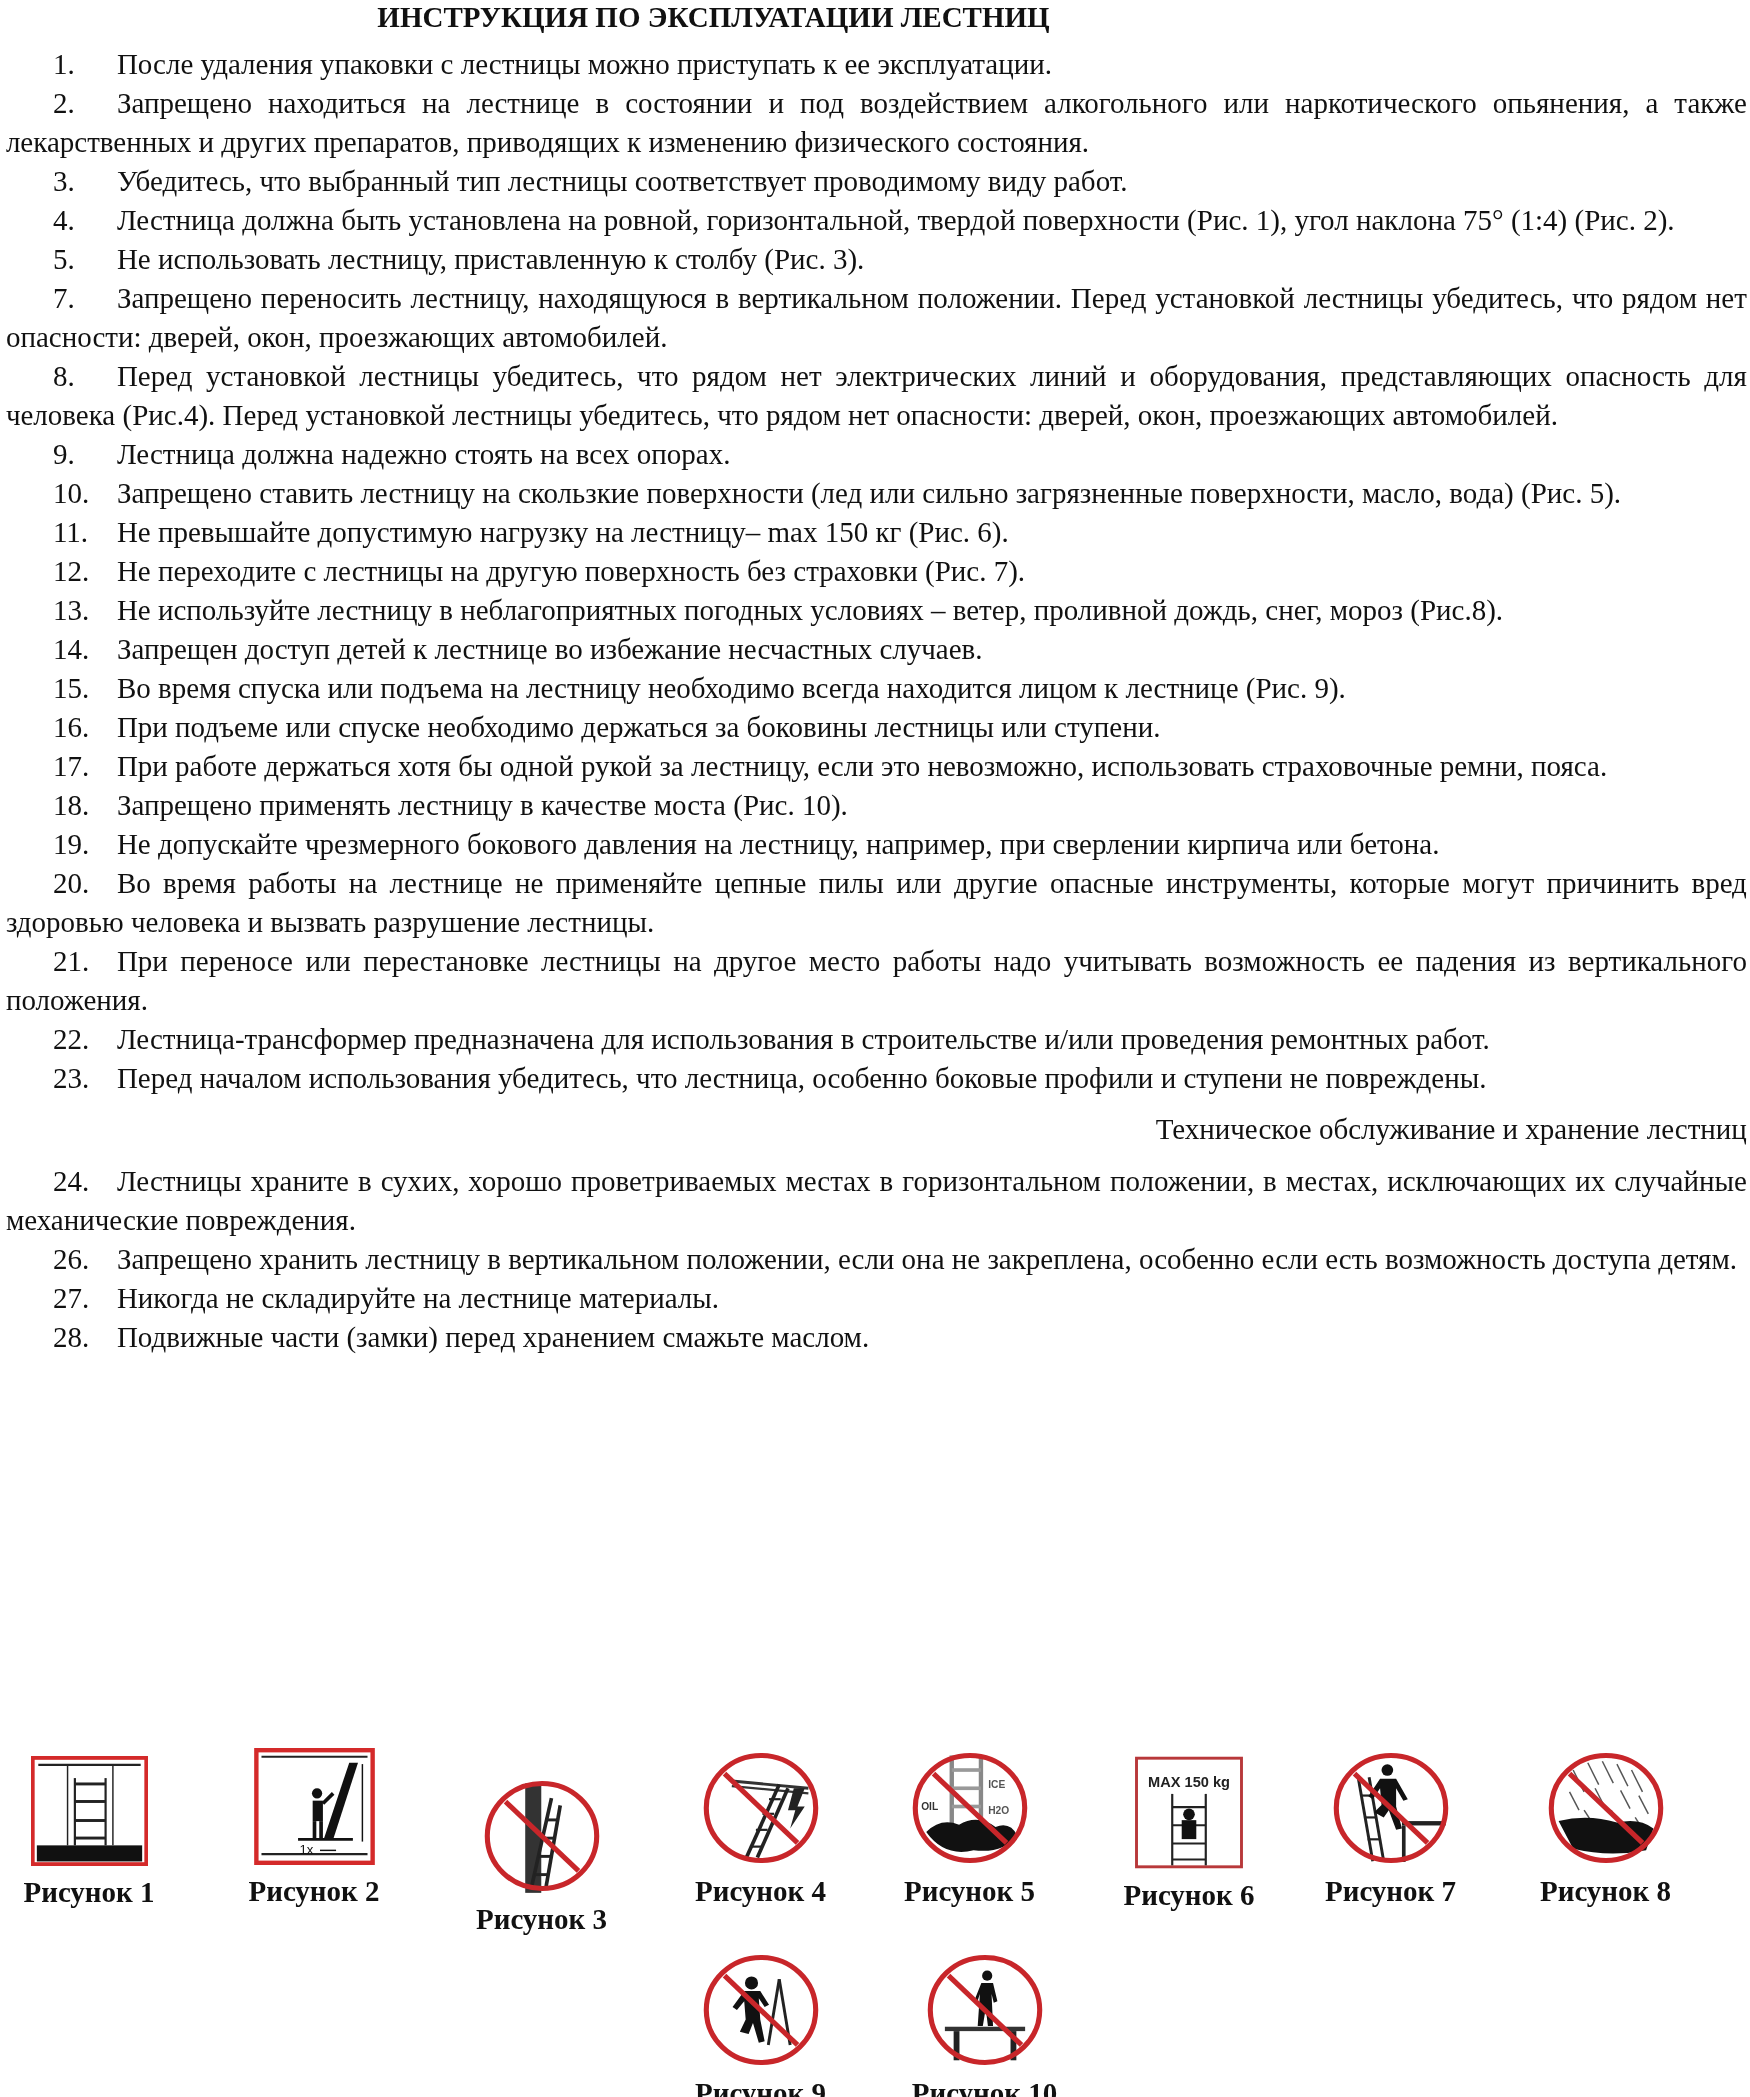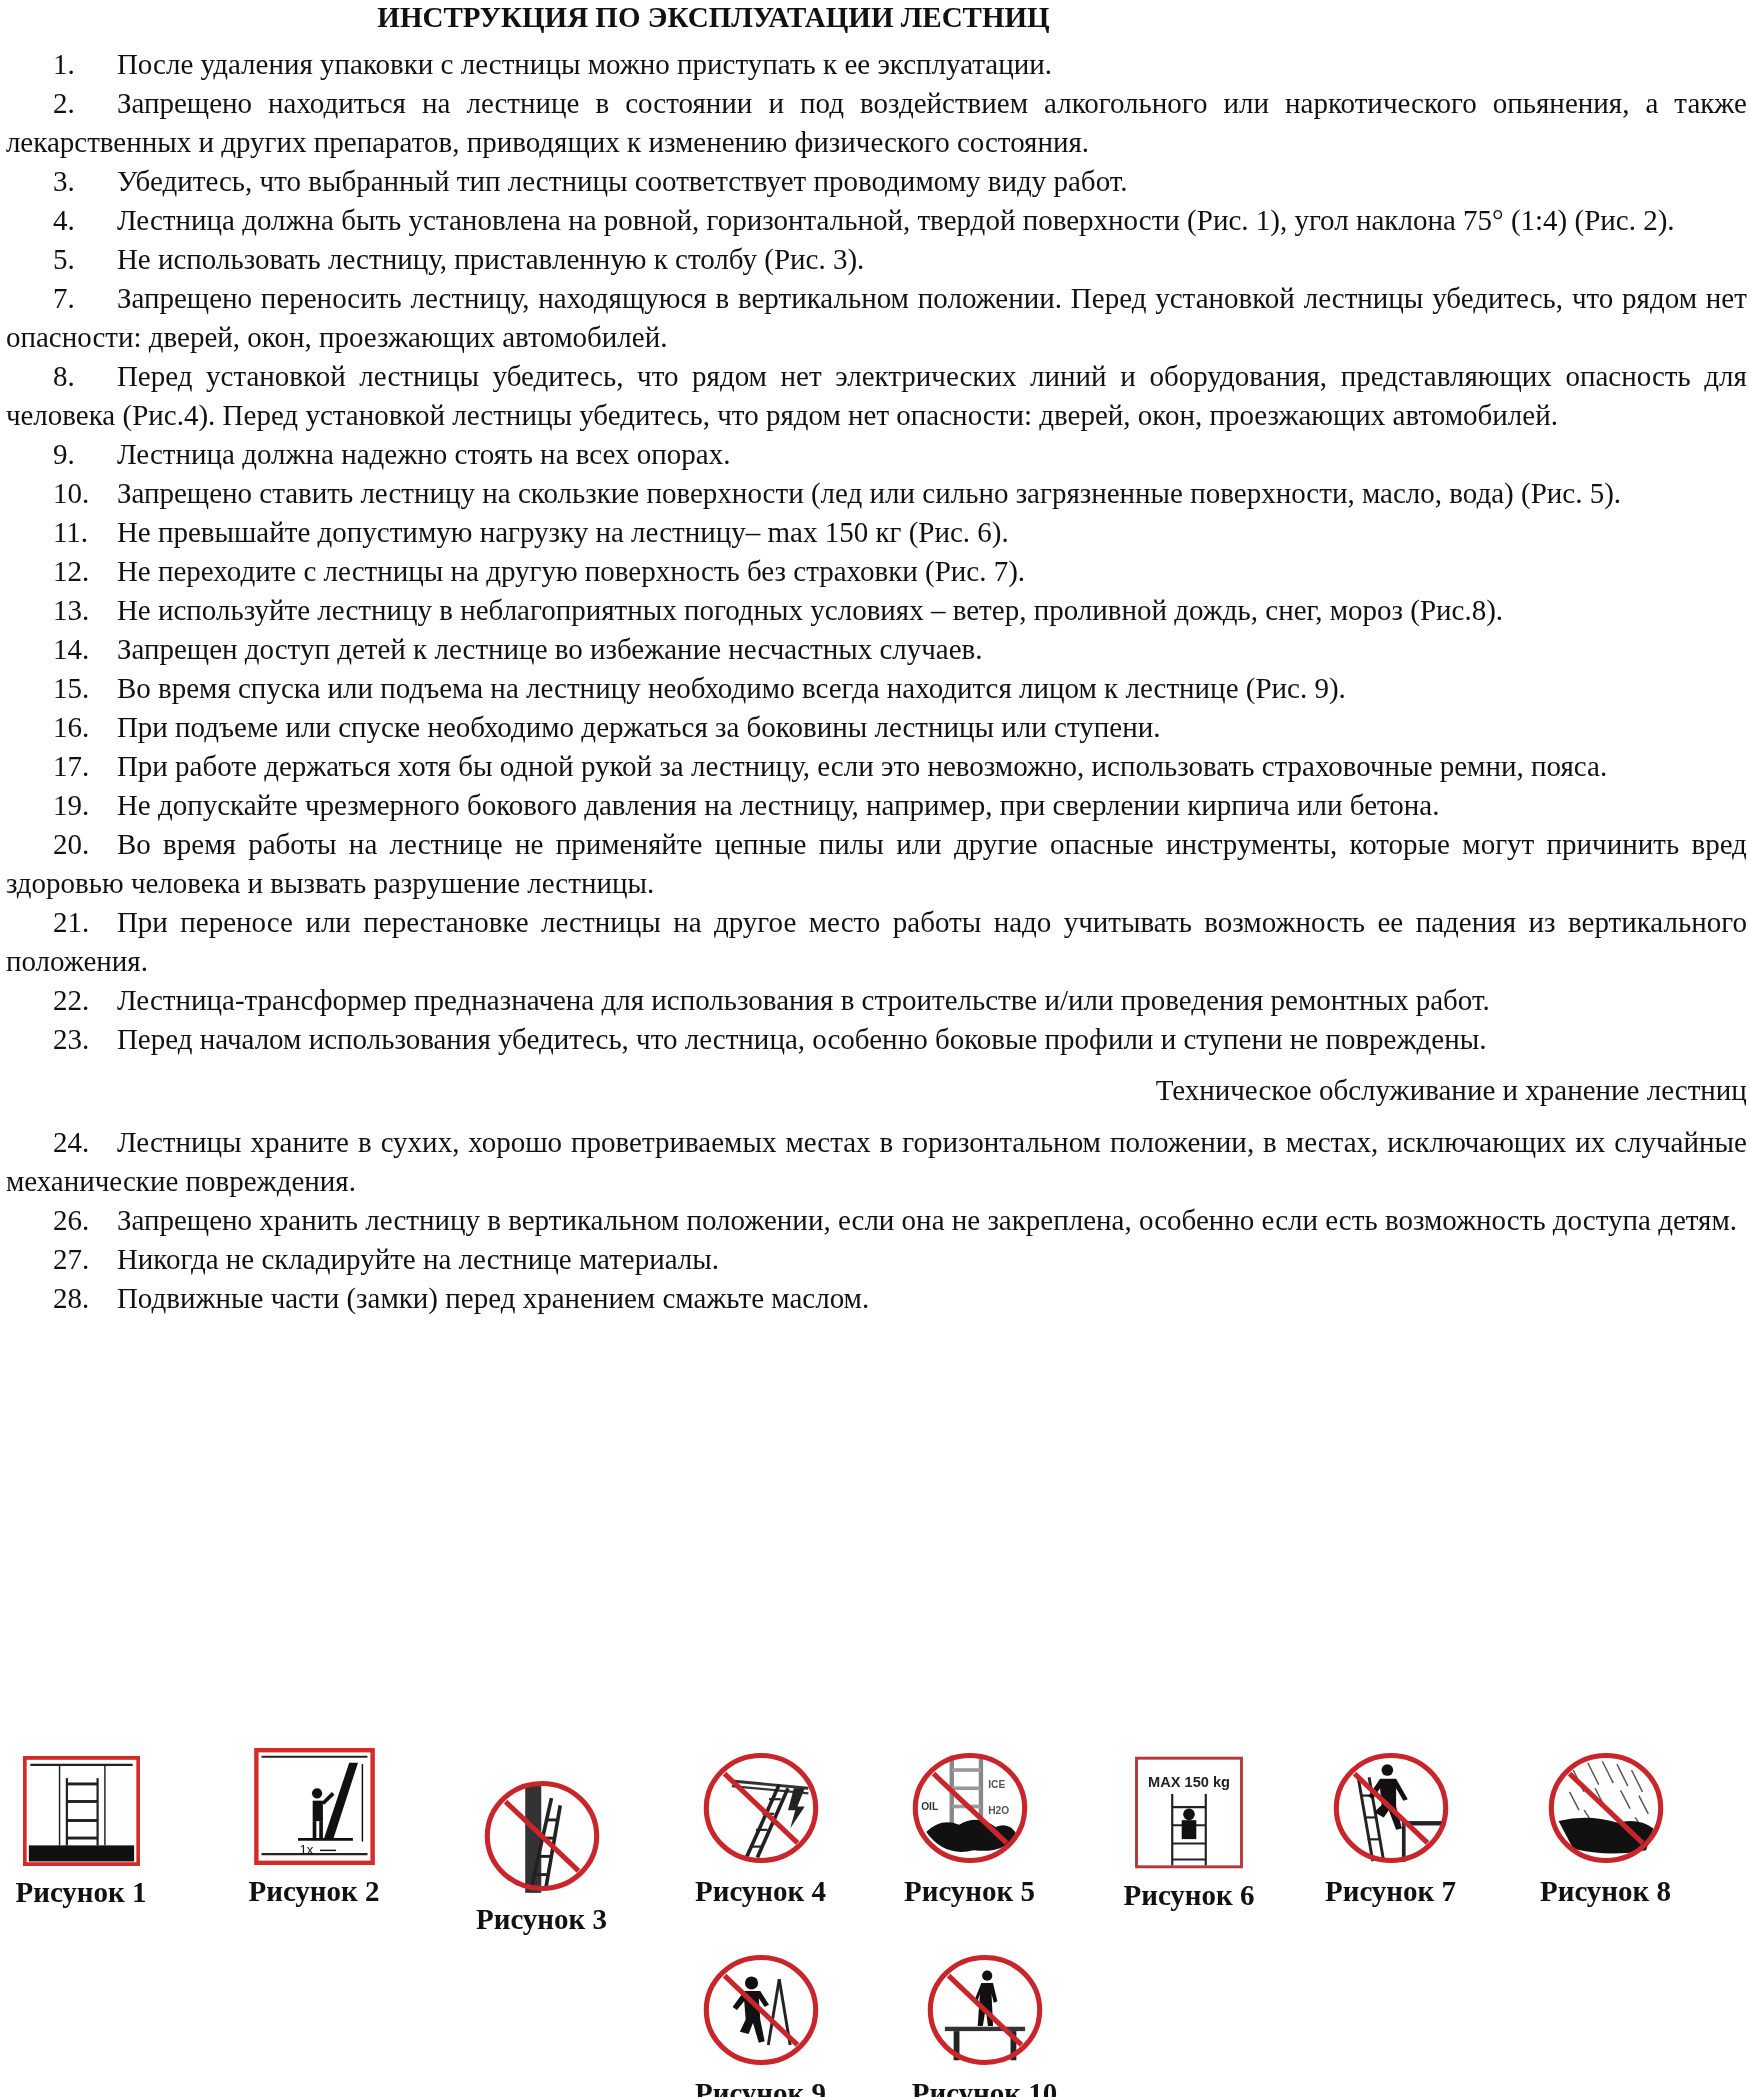--- a/index.html
+++ b/index.html
@@ -51,37 +51,38 @@
     <p class="item"><span class="num">8.</span><span>Перед установкой лестницы убедитесь, что рядом нет электрических линий и оборудования, представляющих опасность для человека (Рис.4). Перед установкой лестницы убедитесь, что рядом нет опасности: дверей, окон, проезжающих автомобилей.</span></p>
     <p class="item"><span class="num">9.</span><span>Лестница должна надежно стоять на всех опорах.</span></p>
     <p class="item"><span class="num">10.</span><span>Запрещено ставить лестницу на скользкие поверхности (лед или сильно загрязненные поверхности, масло, вода) (Рис. 5).</span></p>
     <p class="item"><span class="num">11.</span><span>Не превышайте допустимую нагрузку на лестницу– max 150 кг (Рис. 6).</span></p>
     <p class="item"><span class="num">12.</span><span>Не переходите с лестницы на другую поверхность без страховки (Рис. 7).</span></p>
     <p class="item"><span class="num">13.</span><span>Не используйте лестницу в неблагоприятных погодных условиях – ветер, проливной дождь, снег, мороз (Рис.8).</span></p>
     <p class="item"><span class="num">14.</span><span>Запрещен доступ детей к лестнице во избежание несчастных случаев.</span></p>
     <p class="item"><span class="num">15.</span><span>Во время спуска или подъема на лестницу необходимо всегда находится лицом к лестнице (Рис. 9).</span></p>
     <p class="item"><span class="num">16.</span><span>При подъеме или спуске необходимо держаться за боковины лестницы или ступени.</span></p>
     <p class="item"><span class="num">17.</span><span>При работе держаться хотя бы одной рукой за лестницу, если это невозможно, использовать страховочные ремни, пояса.</span></p>
+    <p class="item"><span class="num">18.</span><span>Запрещено применять лестницу в качестве моста (Рис. 10).</span></p>
     <p class="item"><span class="num">19.</span><span>Не допускайте чрезмерного бокового давления на лестницу, например, при сверлении кирпича или бетона.</span></p>
     <p class="item"><span class="num">20.</span><span>Во время работы на лестнице не применяйте цепные пилы или другие опасные инструменты, которые могут причинить вред здоровью человека и вызвать разрушение лестницы.</span></p>
     <p class="item"><span class="num">21.</span><span>При переносе или перестановке лестницы на другое место работы надо учитывать возможность ее падения из вертикального положения.</span></p>
     <p class="item"><span class="num">22.</span><span>Лестница-трансформер предназначена для использования в строительстве и/или проведения ремонтных работ.</span></p>
     <p class="item"><span class="num">23.</span><span>Перед началом использования убедитесь, что лестница, особенно боковые профили и ступени не повреждены.</span></p>
 
     <div class="section">Техническое обслуживание и хранение лестниц</div>
 
     <p class="item"><span class="num">24.</span><span>Лестницы храните в сухих, хорошо проветриваемых местах в горизонтальном положении, в местах, исключающих их случайные механические повреждения.</span></p>
     <p class="item"><span class="num">26.</span><span>Запрещено хранить лестницу в вертикальном положении, если она не закреплена, особенно если есть возможность доступа детям.</span></p>
     <p class="item"><span class="num">27.</span><span>Никогда не складируйте на лестнице материалы.</span></p>
     <p class="item"><span class="num">28.</span><span>Подвижные части (замки) перед хранением смажьте маслом.</span></p>
   </div>
 
   <div class="figs">
 
-    <div class="fig" style="left:8px; top:1756px; width:146px;">
+    <div class="fig" style="left:16px; top:1756px; width:146px;">
       <svg width="117" height="110" viewBox="0 0 160 150">
         <rect x="2" y="2" width="156" height="146" fill="#fff" stroke="#d42a2a" stroke-width="6"></rect>
         <line x1="10" y1="12" x2="150" y2="12" stroke="#222" stroke-width="3"></line>
         <line x1="50" y1="12" x2="50" y2="122" stroke="#222" stroke-width="2"></line>
         <line x1="112" y1="12" x2="112" y2="122" stroke="#222" stroke-width="2"></line>
         <line x1="60" y1="30" x2="60" y2="122" stroke="#222" stroke-width="3"></line>
         <line x1="102" y1="30" x2="102" y2="122" stroke="#222" stroke-width="3"></line>
         <line x1="60" y1="38" x2="102" y2="38" stroke="#222" stroke-width="4"></line>
         <line x1="60" y1="62" x2="102" y2="62" stroke="#222" stroke-width="4"></line>
         <line x1="60" y1="88" x2="102" y2="88" stroke="#222" stroke-width="4"></line>

